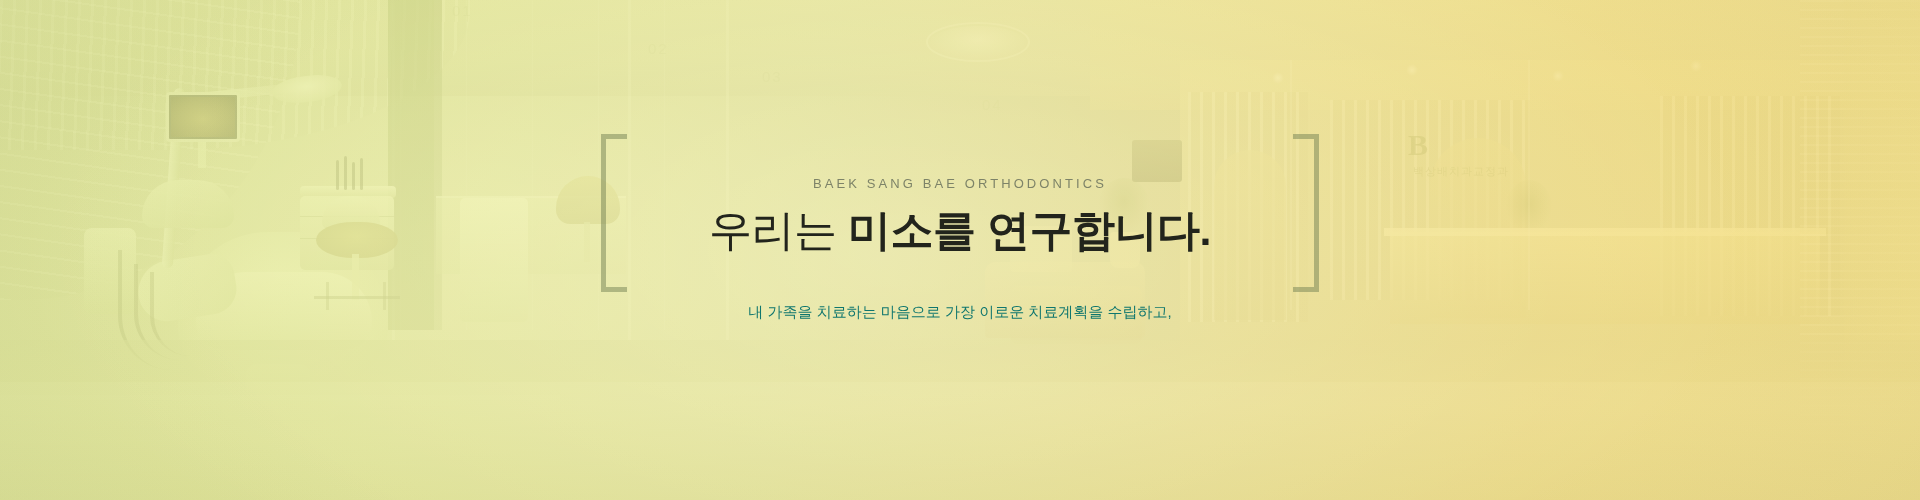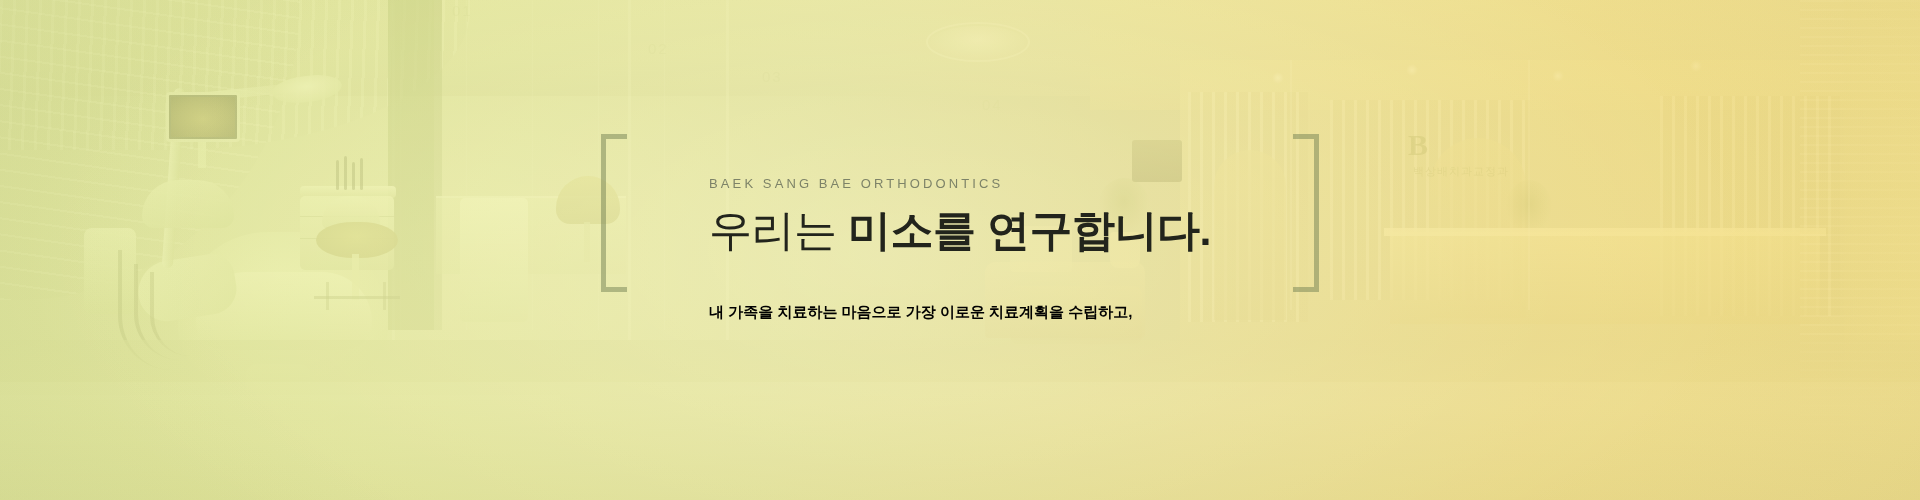--- a/index.html
+++ b/index.html
@@ -340,42 +340,42 @@
     position:absolute; inset:0;
     background:radial-gradient(ellipse 1300px 620px at 50% 50%, rgba(0,0,0,0) 58%, rgba(120,120,60,.10) 100%);
   }
 
   
   .content {
     position:absolute; left:0; top:0; width:1920px; height:500px;
     display:flex; align-items:center; justify-content:center;
   }
   .text-block {
-    position:relative; padding:0 90px;
+    position:relative; text-align:center; padding:0 90px;
   }
   .bracket {
     position:absolute; top:-42px; width:26px; height:158px;
     border-top:5px solid rgba(116,130,84,.50);
     border-bottom:5px solid rgba(116,130,84,.50);
   }
   .bracket.left  { left:-18px;  border-left:5px solid rgba(116,130,84,.50); }
   .bracket.right { right:-18px; border-right:5px solid rgba(116,130,84,.50); }
 
   .eyebrow {
     font-size:13px; letter-spacing:3.1px; color:#7d8368;
     margin-bottom:14px; font-weight:400; white-space:nowrap;
   }
   .headline {
     font-size:43px; line-height:1.18; color:#22241c; white-space:nowrap;
     margin-bottom:26px; letter-spacing:-.5px;
   }
   .headline .thin { font-weight:400; }
   .headline .bold { font-weight:700; }
   .body {
-    font-size:15px; line-height:1.62; color:#000000; font-weight:700;margin-top:44px;
+    font-size:15px; line-height:1.62; color:#0f766e; font-weight:400;margin-top:44px;
   }
   .body div { white-space:nowrap; }
 </style>
 </head>
 <body>
 
 <div class="hero">
 
   <div class="photo">
     <div class="room-base"></div>

